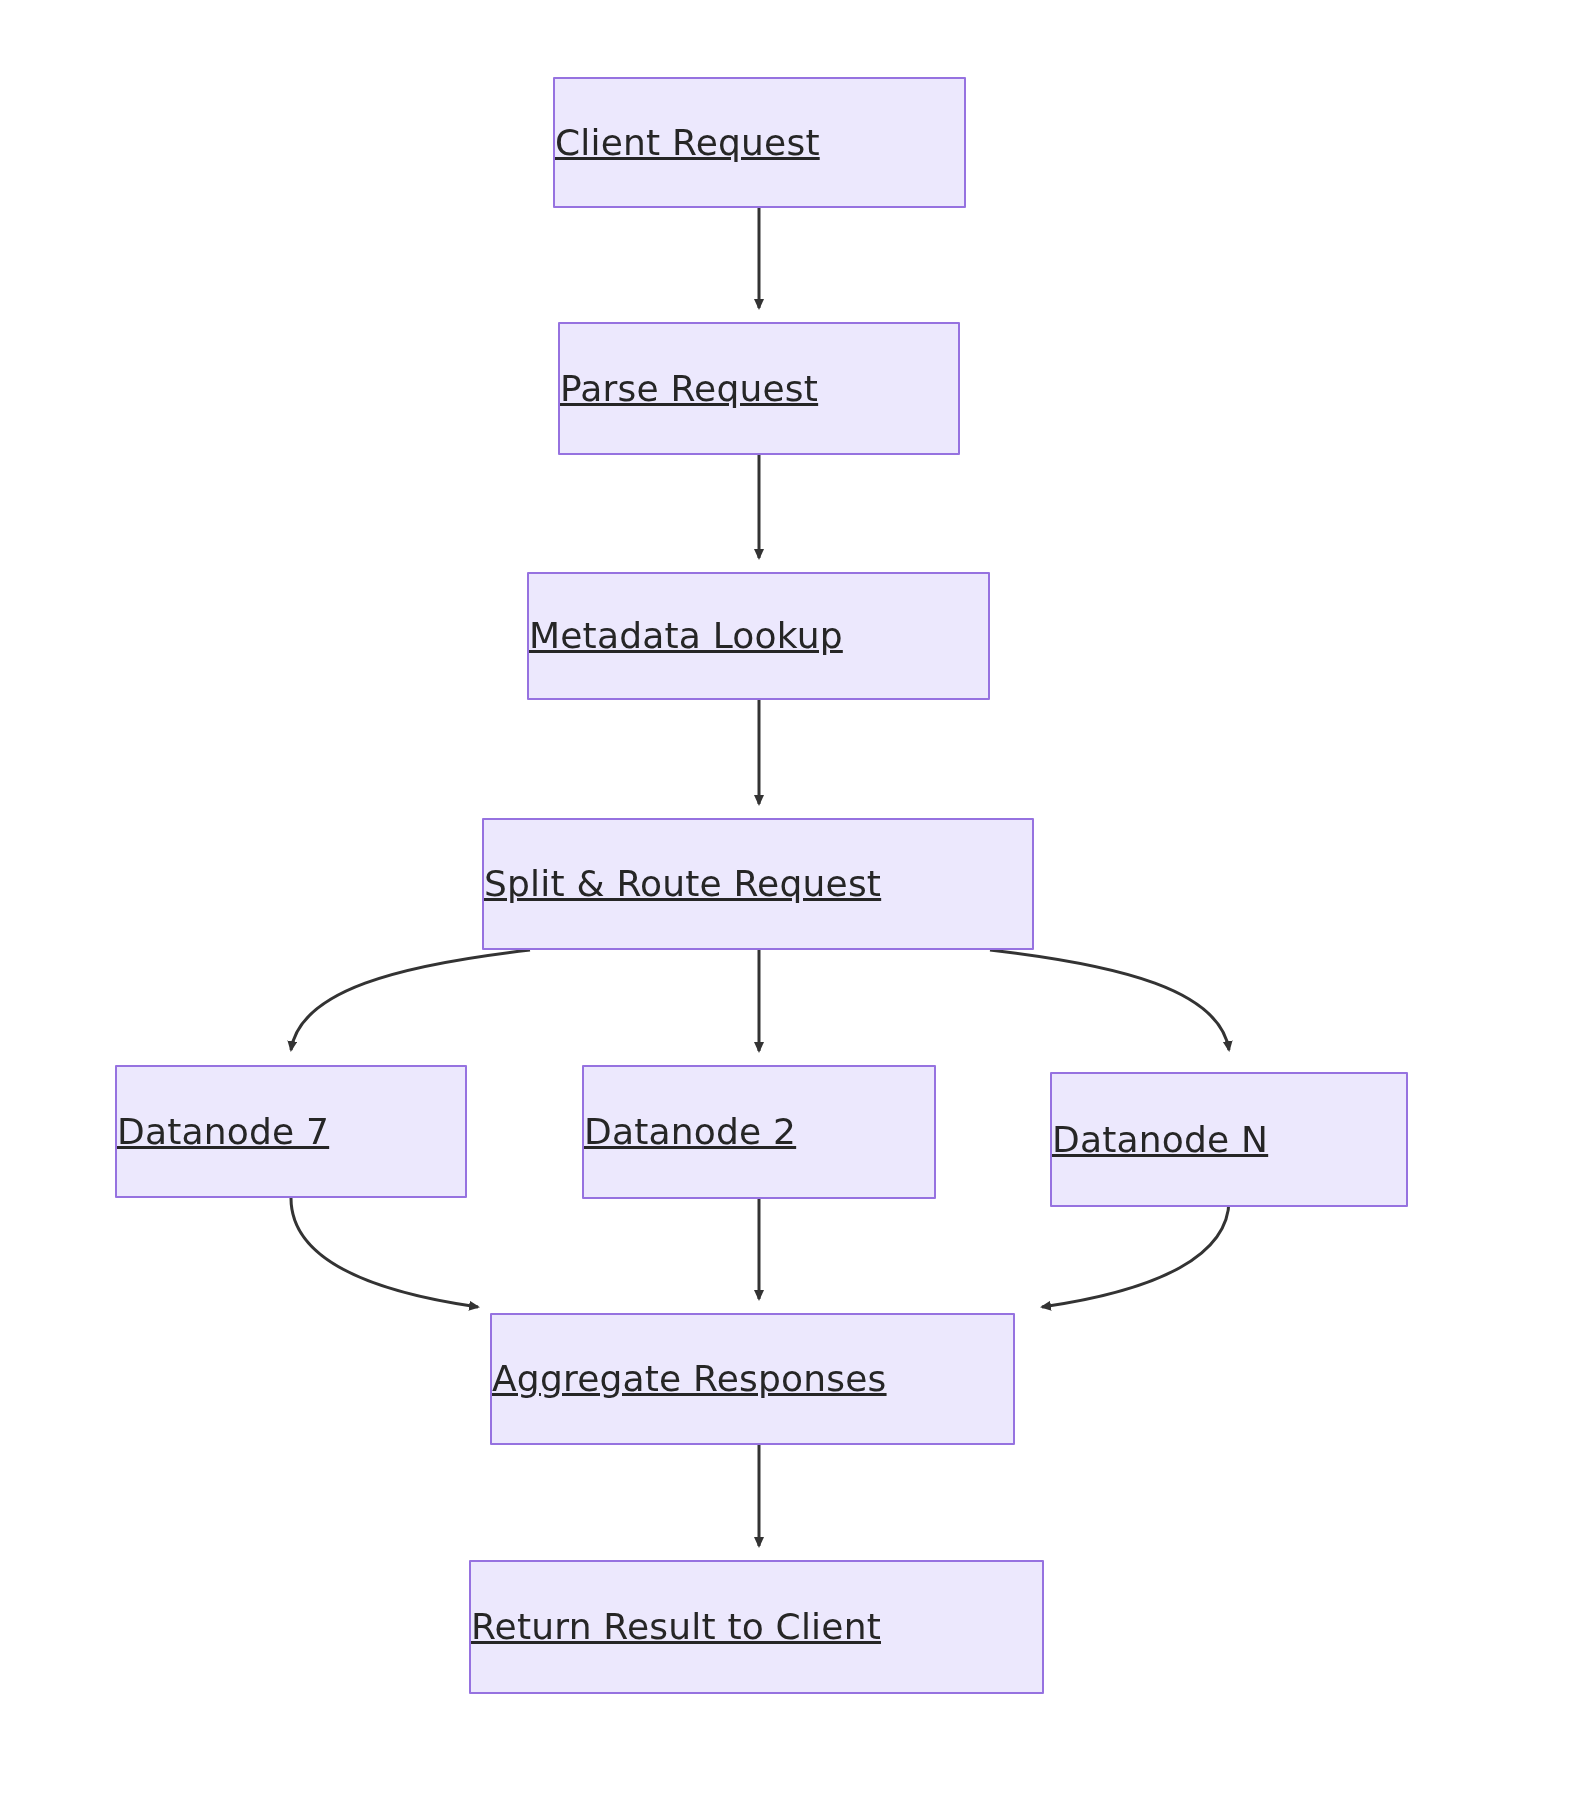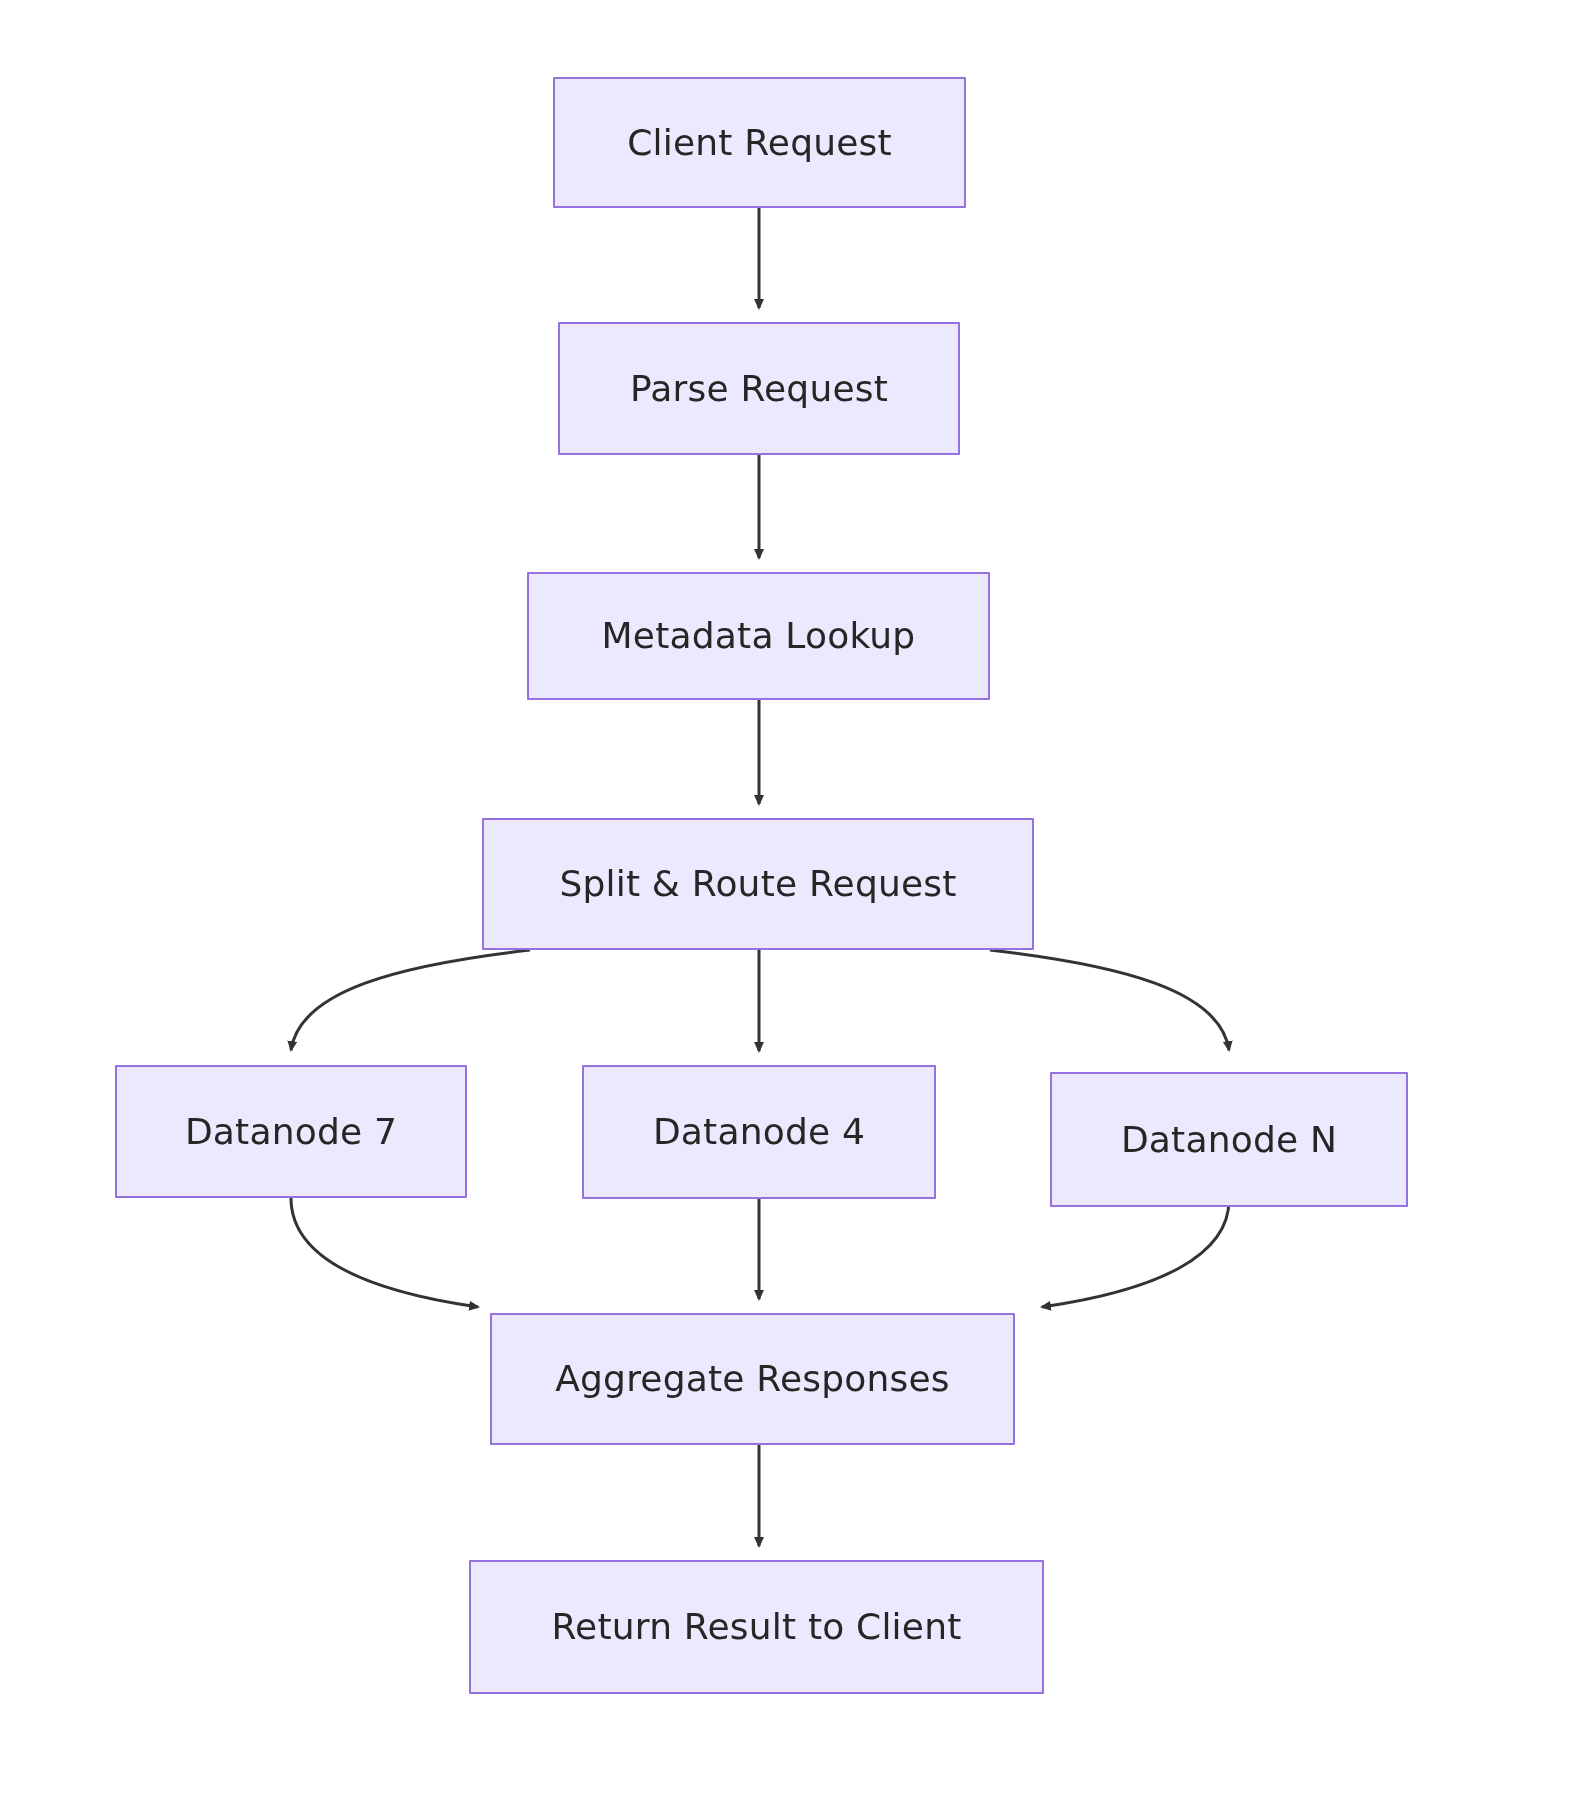--- a/index.html
+++ b/index.html
@@ -27,28 +27,29 @@
     pointer-events: none;
   }
   .node {
     position: absolute;
     box-sizing: border-box;
     background: #ECE8FD;
     border: 2px solid #9672E0;
     border-radius: 1px;
     display: flex;
     align-items: center;
-    justify-content: center;
+    justify-content: flex-start;
     color: #262626;
     font-size: 36px;
     font-weight: 400;
     letter-spacing: 0.2px;
     line-height: 1.2;
     text-align: center;
     white-space: nowrap;
+    text-decoration: underline;
   }
   .node-label {
     display: block;
   }
 </style>
 </head>
 <body>
 
 <div id="diagram-root">
 
@@ -94,21 +95,21 @@
 
   <div class="node" style="left:482px; top:818px; width:552px; height:132px;">
     <span class="node-label">Split &amp; Route Request</span>
   </div>
 
   <div class="node" style="left:115px; top:1065px; width:352px; height:133px;">
     <span class="node-label">Datanode 7</span>
   </div>
 
   <div class="node" style="left:582px; top:1065px; width:354px; height:134px;">
-    <span class="node-label">Datanode 4</span>
+    <span class="node-label">Datanode 2</span>
   </div>
 
   <div class="node" style="left:1050px; top:1065px; width:358px; height:135px;margin-top:7px;">
     <span class="node-label">Datanode N</span>
   </div>
 
   <div class="node" style="left:490px; top:1313px; width:525px; height:132px;">
     <span class="node-label">Aggregate Responses</span>
   </div>
 

